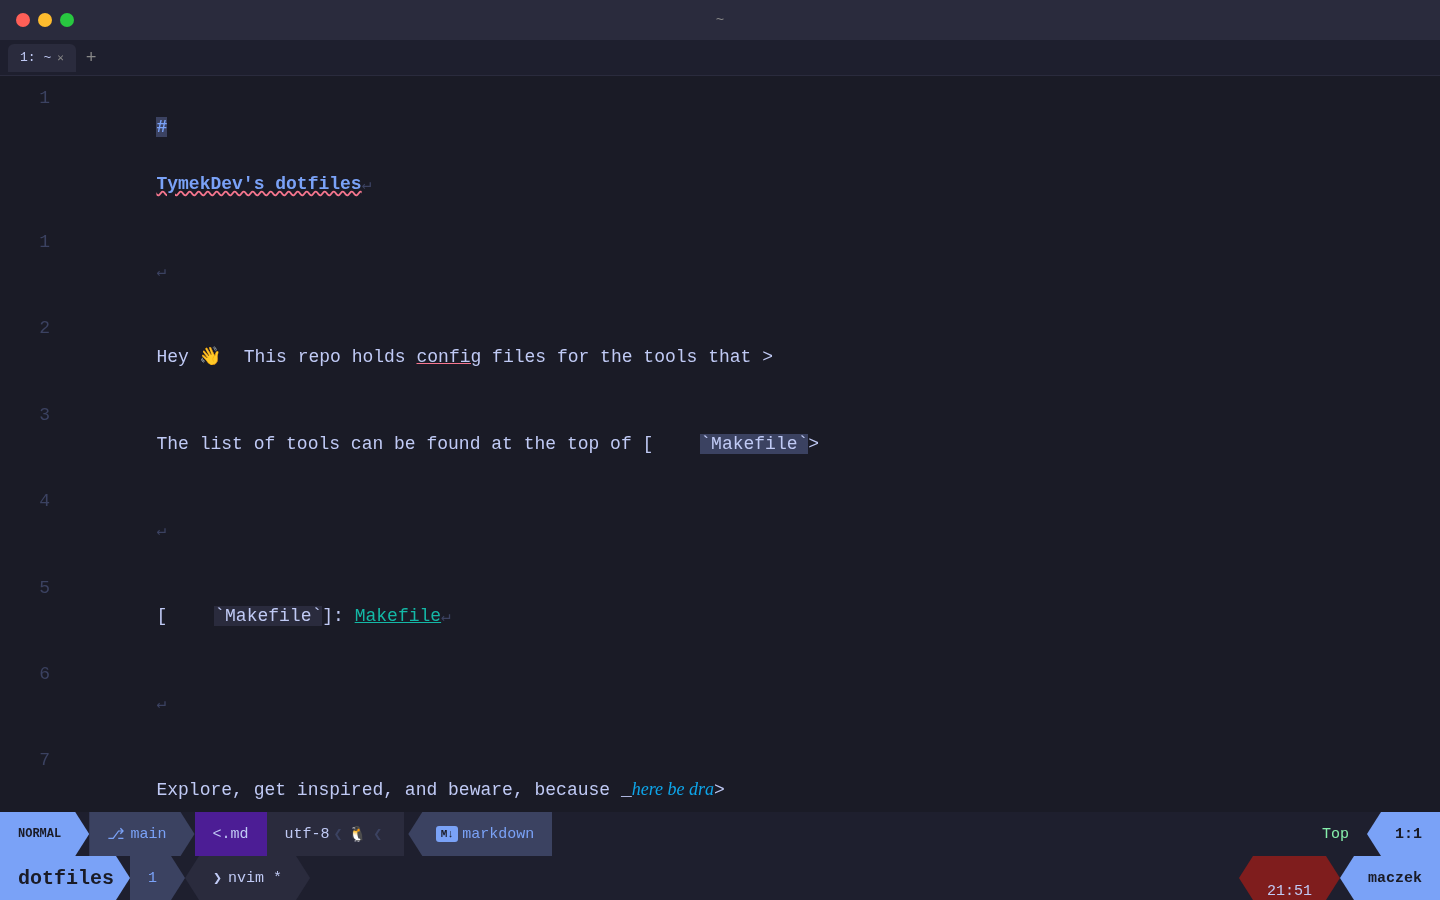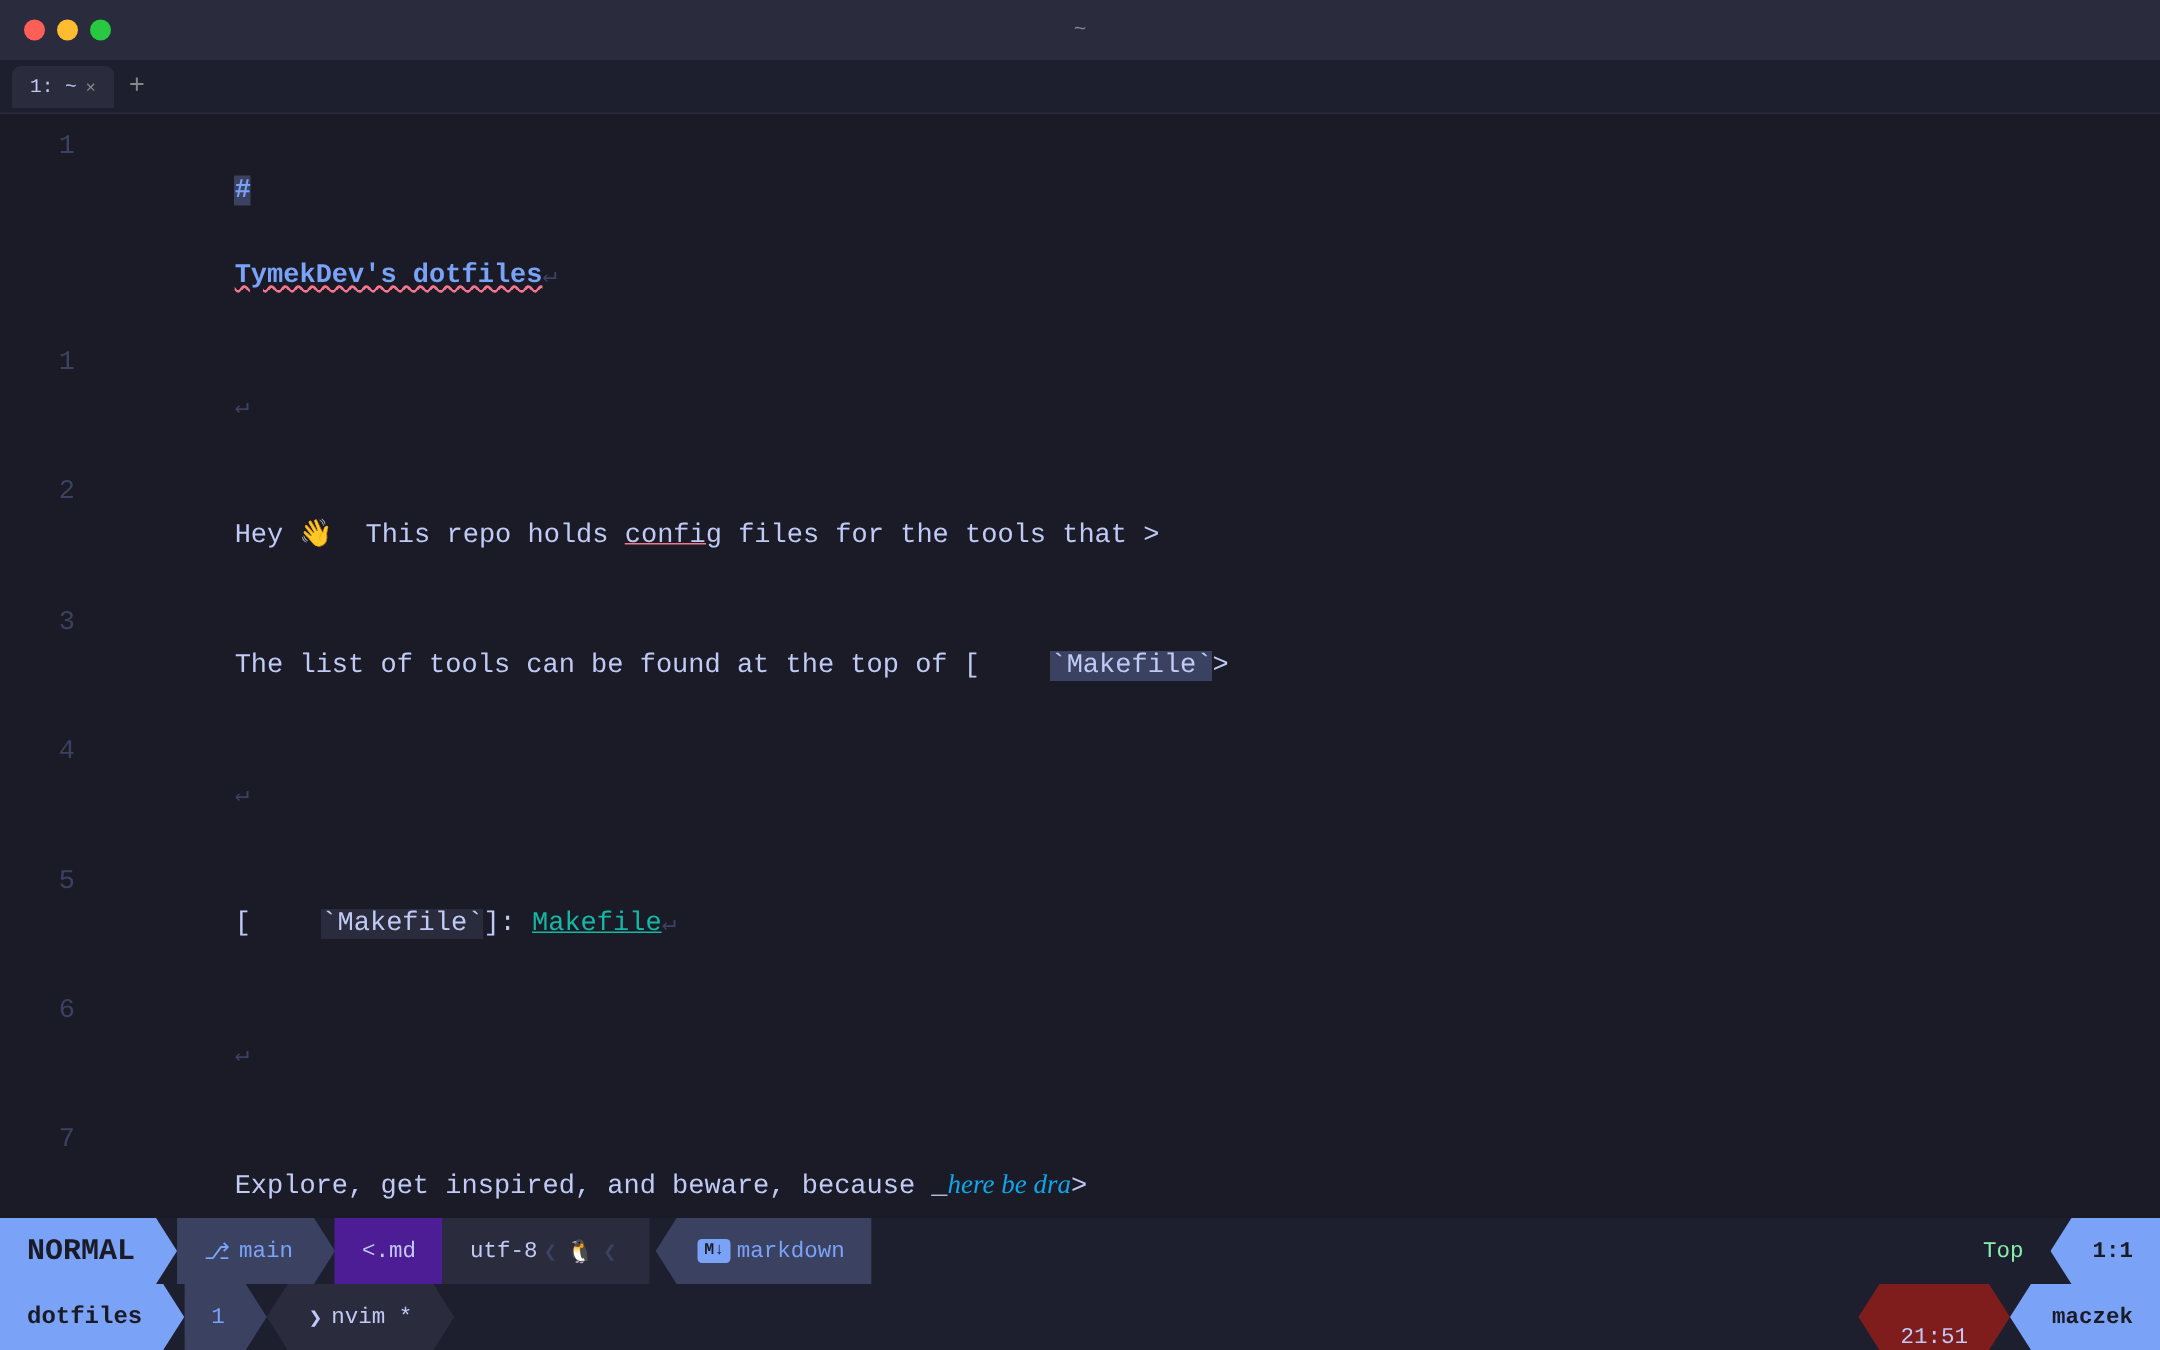--- a/index.html
+++ b/index.html
@@ -182,21 +182,21 @@
       display: flex;
       align-items: center;
       padding: 0 18px;
       white-space: nowrap;
     }
 
     .sl-normal {
       background: #7aa2f7;
       color: #1a1b26;
       font-weight: bold;
-      font-size: 20px;
+      font-size: 12px;
       clip-path: polygon(0 0, calc(100% - 14px) 0, 100% 50%, calc(100% - 14px) 100%, 0 100%);
       padding-right: 28px;
       justify-content: center;
     }
 
     .sl-branch {
       background: #3b4261;
       color: #7aa2f7;
       clip-path: polygon(0 0, calc(100% - 14px) 0, 100% 50%, calc(100% - 14px) 100%, 0 100%);
       padding-right: 28px;
@@ -248,23 +248,23 @@
       display: flex;
       align-items: center;
       padding: 0 18px;
       white-space: nowrap;
     }
 
     .bb-dotfiles {
       background: #7aa2f7;
       color: #1a1b26;
       font-weight: bold;
-      font-size: 16px;
+      font-size: 20px;
       clip-path: polygon(0 0, calc(100% - 14px) 0, 100% 50%, calc(100% - 14px) 100%, 0 100%);
-      padding-right: 28px;
+      padding-right: 16px;
     }
 
     .bb-num {
       background: #3b4261;
       color: #7aa2f7;
       clip-path: polygon(0 0, calc(100% - 14px) 0, 100% 50%, calc(100% - 14px) 100%, 0 100%);
       padding-right: 28px;
     }
 
     .bb-nvim {

